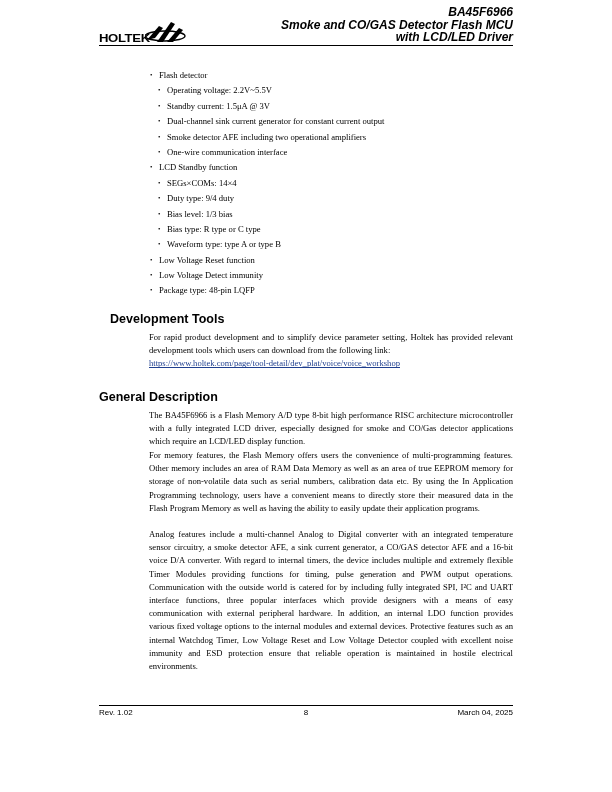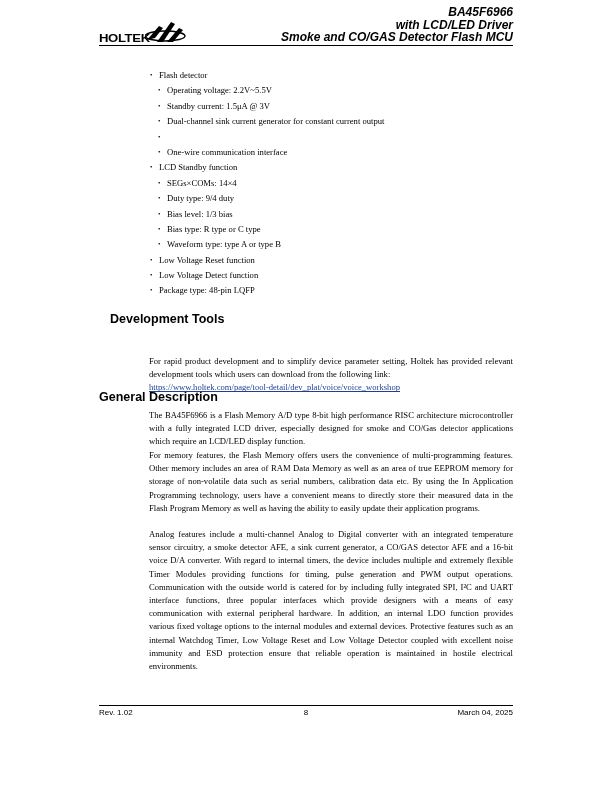--- a/index.html
+++ b/index.html
@@ -45,46 +45,46 @@
       <span class="logo-text">HOLTEK</span>
       <svg width="42" height="28" viewBox="0 0 42 28">
         <path d="M2 22 L14 8 L18 10 L10 20 Z" fill="#000"></path>
         <path d="M12 24 L26 4 L30 6 L18 24 Z" fill="#000"></path>
         <path d="M22 24 L34 10 L38 12 L28 24 Z" fill="#000"></path>
         <ellipse cx="20" cy="18" rx="20" ry="5" fill="none" stroke="#000" stroke-width="1.4"></ellipse>
       </svg>
     </div>
     <div class="header-title">
       <div>BA45F6966</div>
+      <div>Smoke and CO/GAS Detector Flash MCU</div>
       <div>with LCD/LED Driver</div>
-      <div>Smoke and CO/GAS Detector Flash MCU</div>
     </div>
   </div>
   <div class="header-rule"></div>
 
   <div class="features">
     <div class="feat-row l1"><span class="dot">•</span><span>Flash detector</span></div>
     <div class="feat-row l2"><span class="dot">•</span><span>Operating voltage: 2.2V~5.5V</span></div>
     <div class="feat-row l2"><span class="dot">•</span><span>Standby current: 1.5μA @ 3V</span></div>
     <div class="feat-row l2"><span class="dot">•</span><span>Dual-channel sink current generator for constant current output</span></div>
-    <div class="feat-row l2"><span class="dot">•</span></div>
+    <div class="feat-row l2"><span class="dot">•</span><span>Smoke detector AFE including two operational amplifiers</span></div>
     <div class="feat-row l2"><span class="dot">•</span><span>One-wire communication interface</span></div>
     <div class="feat-row l1"><span class="dot">•</span><span>LCD Standby function</span></div>
     <div class="feat-row l2"><span class="dot">•</span><span>SEGs×COMs: 14×4</span></div>
     <div class="feat-row l2"><span class="dot">•</span><span>Duty type: 9/4 duty</span></div>
     <div class="feat-row l2"><span class="dot">•</span><span>Bias level: 1/3 bias</span></div>
     <div class="feat-row l2"><span class="dot">•</span><span>Bias type: R type or C type</span></div>
     <div class="feat-row l2"><span class="dot">•</span><span>Waveform type: type A or type B</span></div>
     <div class="feat-row l1"><span class="dot">•</span><span>Low Voltage Reset function</span></div>
-    <div class="feat-row l1"><span class="dot">•</span><span>Low Voltage Detect function</span></div>
+    <div class="feat-row l1"><span class="dot">•</span><span>Low Voltage Detect immunity</span></div>
     <div class="feat-row l1"><span class="dot">•</span><span>Package type: 48-pin LQFP</span></div>
   </div>
 
   <div class="h2" style="top:312px;margin-left:11px;">Development Tools</div>
-  <div class="para" style="top:331px;margin-top:24px;">
+  <div class="para" style="top:331px;">
     <div>For rapid product development and to simplify device parameter setting, Holtek has provided relevant development tools which users can download from the following link:</div>
     <a class="link">https://www.holtek.com/page/tool-detail/dev_plat/voice/voice_workshop</a>
   </div>
 
   <div class="h2" style="top:390px;">General Description</div>
   <div class="para" style="top:409px;">The BA45F6966 is a Flash Memory A/D type 8-bit high performance RISC architecture microcontroller with a fully integrated LCD driver, especially designed for smoke and CO/Gas detector applications which require an LCD/LED display function.</div>
   <div class="para" style="top:449px;">For memory features, the Flash Memory offers users the convenience of multi-programming features. Other memory includes an area of RAM Data Memory as well as an area of true EEPROM memory for storage of non-volatile data such as serial numbers, calibration data etc. By using the In Application Programming technology, users have a convenient means to directly store their measured data in the Flash Program Memory as well as having the ability to easily update their application programs.</div>
   <div class="para" style="top:528px;">Analog features include a multi-channel Analog to Digital converter with an integrated temperature sensor circuitry, a smoke detector AFE, a sink current generator, a CO/GAS detector AFE and a 16-bit voice D/A converter. With regard to internal timers, the device includes multiple and extremely flexible Timer Modules providing functions for timing, pulse generation and PWM output operations. Communication with the outside world is catered for by including fully integrated SPI, I²C and UART interface functions, three popular interfaces which provide designers with a means of easy communication with external peripheral hardware. In addition, an internal LDO function provides various fixed voltage options to the internal modules and external devices. Protective features such as an internal Watchdog Timer, Low Voltage Reset and Low Voltage Detector coupled with excellent noise immunity and ESD protection ensure that reliable operation is maintained in hostile electrical environments.</div>
 
   <div class="footer-rule"></div>

